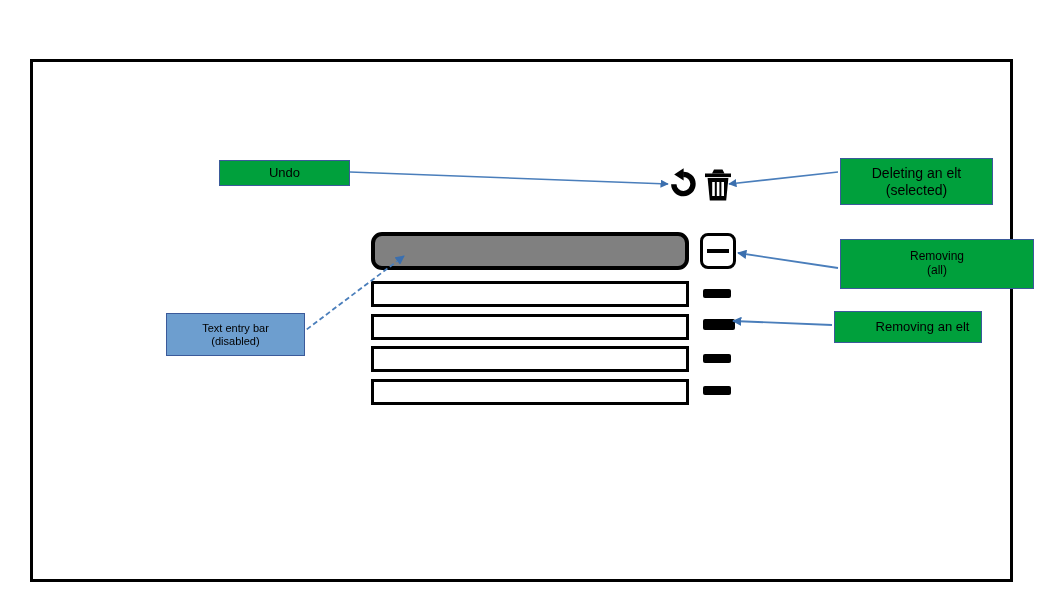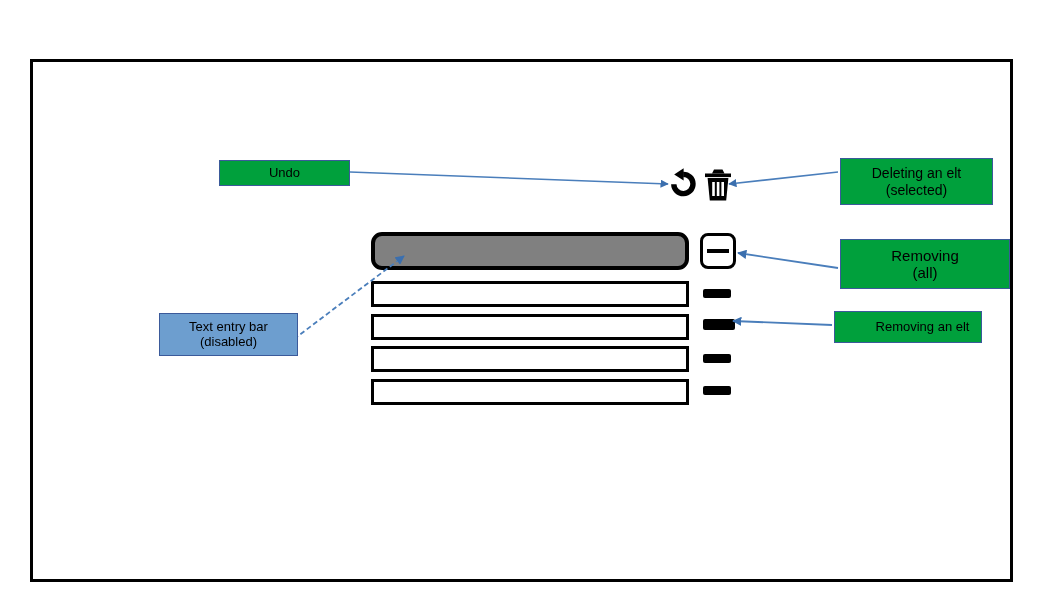--- a/index.html
+++ b/index.html
@@ -63,33 +63,33 @@
     width: 131px; height: 26px;
     font-size: 13px;
   }
   #label-deleting {
     left: 840px; top: 134px;
     width: 153px; height: 47px;
     font-size: 14px;
   }
   #label-removing-all {
     left: 840px; top: 215px;
-    width: 170px; height: 50px;
-    font-size: 15px;
+    width: 194px; height: 50px;
+    font-size: 12px;
   }
   #label-removing-elt {
     left: 834px; top: 287px;
     width: 148px; height: 32px;
     font-size: 13px;
     padding-left: 29px;
   }
   #label-textentry {
-    left: 159px; top: 289px;
+    left: 166px; top: 289px;
     width: 139px; height: 43px;
-    font-size: 13px;
+    font-size: 11px;
   }
   
   #text-entry-bar {
     position: absolute;
     left: 371px; top: 208px;
     width: 318px; height: 38px;
     background: #808080;
     border: 4px solid #000000;
     border-radius: 11px;
     box-sizing: border-box;

